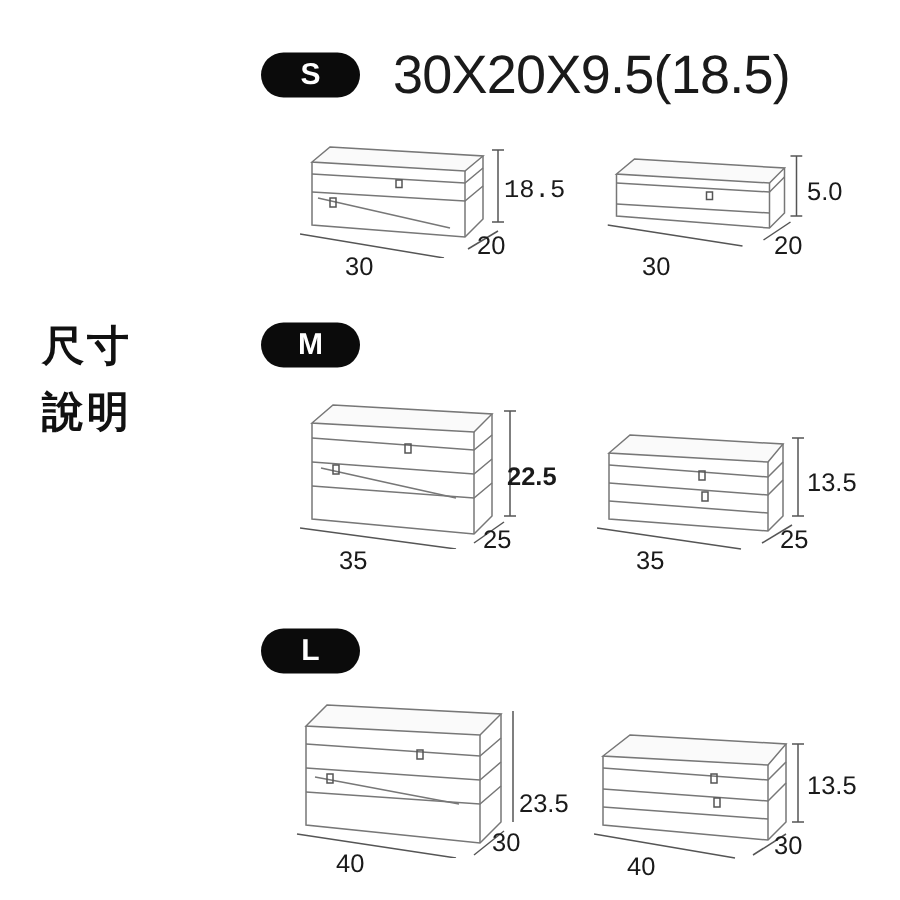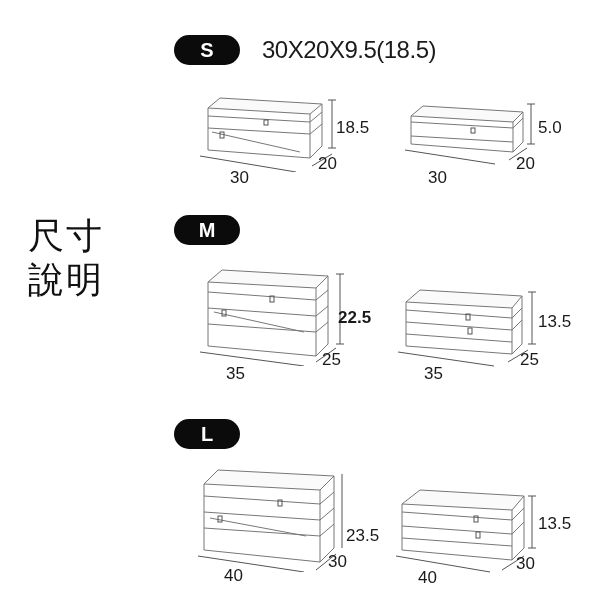--- a/index.html
+++ b/index.html
@@ -1,24 +1,24 @@
 <!DOCTYPE html>
 <html><head>
 <meta charset="utf-8">
 <style>
   html, body { margin:0; padding:0; background:#ffffff; }
   body { width:600px; height:600px; position:relative; overflow:hidden;
          font-family:"Liberation Sans", "DejaVu Sans", sans-serif; color:#111; }
-  .title { position:absolute; left:28px; font-size:36px; font-weight:normal;
+  .title { position:absolute; left:28px; font-size:28px; font-weight:bold;
            font-family:"DejaVu Sans", sans-serif; color:#111; letter-spacing:2px; }
   .hdr { position:absolute; left:174px; height:36px; display:flex; align-items:center; }
   .pill { width:66px; height:30px; border-radius:16px; background:#0b0b0b; color:#fff;
           display:flex; align-items:center; justify-content:center;
           font-size:20px; font-weight:bold; }
-  .dims { margin-left:22px; font-size:24px; color:#1a1a1a; letter-spacing:-0.5px; }
+  .dims { margin-left:22px; font-size:36px; color:#1a1a1a; letter-spacing:-0.5px; }
   .box { position:absolute; }
   .box svg { display:block; }
   .lbl { position:absolute; font-size:17px; color:#1a1a1a; }
 </style>
 </head>
 <body>
 
 <div class="title" style="top:212px;">尺寸</div>
 <div class="title" style="top:256px;">說明</div>
 
@@ -39,21 +39,21 @@
     <rect x="20" y="40" width="4" height="6" stroke="#555"></rect>
 
     <path d="M0,64 L96,80" stroke="#555"></path>
     <path d="M112,74 L132,62" stroke="#555"></path>
     <path d="M132,8 L132,56" stroke="#555"></path>
     <path d="M128,8 L136,8 M128,56 L136,56" stroke="#555"></path>
   </svg>
 </div>
 <div class="lbl" style="left:230px;top:168px;">30</div>
 <div class="lbl" style="left:318px;top:154px;">20</div>
-<div class="lbl" style="left:336px;top:118px;">18.5</div>
+<div class="lbl" style="left:336px;top:118px;font-family:Liberation Mono, monospace;">18.5</div>
 
 <div class="box" style="left:405px;top:100px;">
   <svg width="130" height="72" viewBox="0 0 130 72" fill="none" stroke="#777" stroke-width="1">
     <polygon points="18,6 118,12 108,22 6,16" fill="#fafafa"></polygon>
     <path d="M6,16 L6,44 L108,52 L118,42 L118,12"></path>
     <path d="M108,22 L108,52"></path>
     <path d="M6,22 L108,28 L118,18"></path>
     <path d="M6,36 L108,42"></path>
     <rect x="66" y="28" width="4" height="5" stroke="#555"></rect>
     <path d="M0,50 L90,64" stroke="#555"></path>

